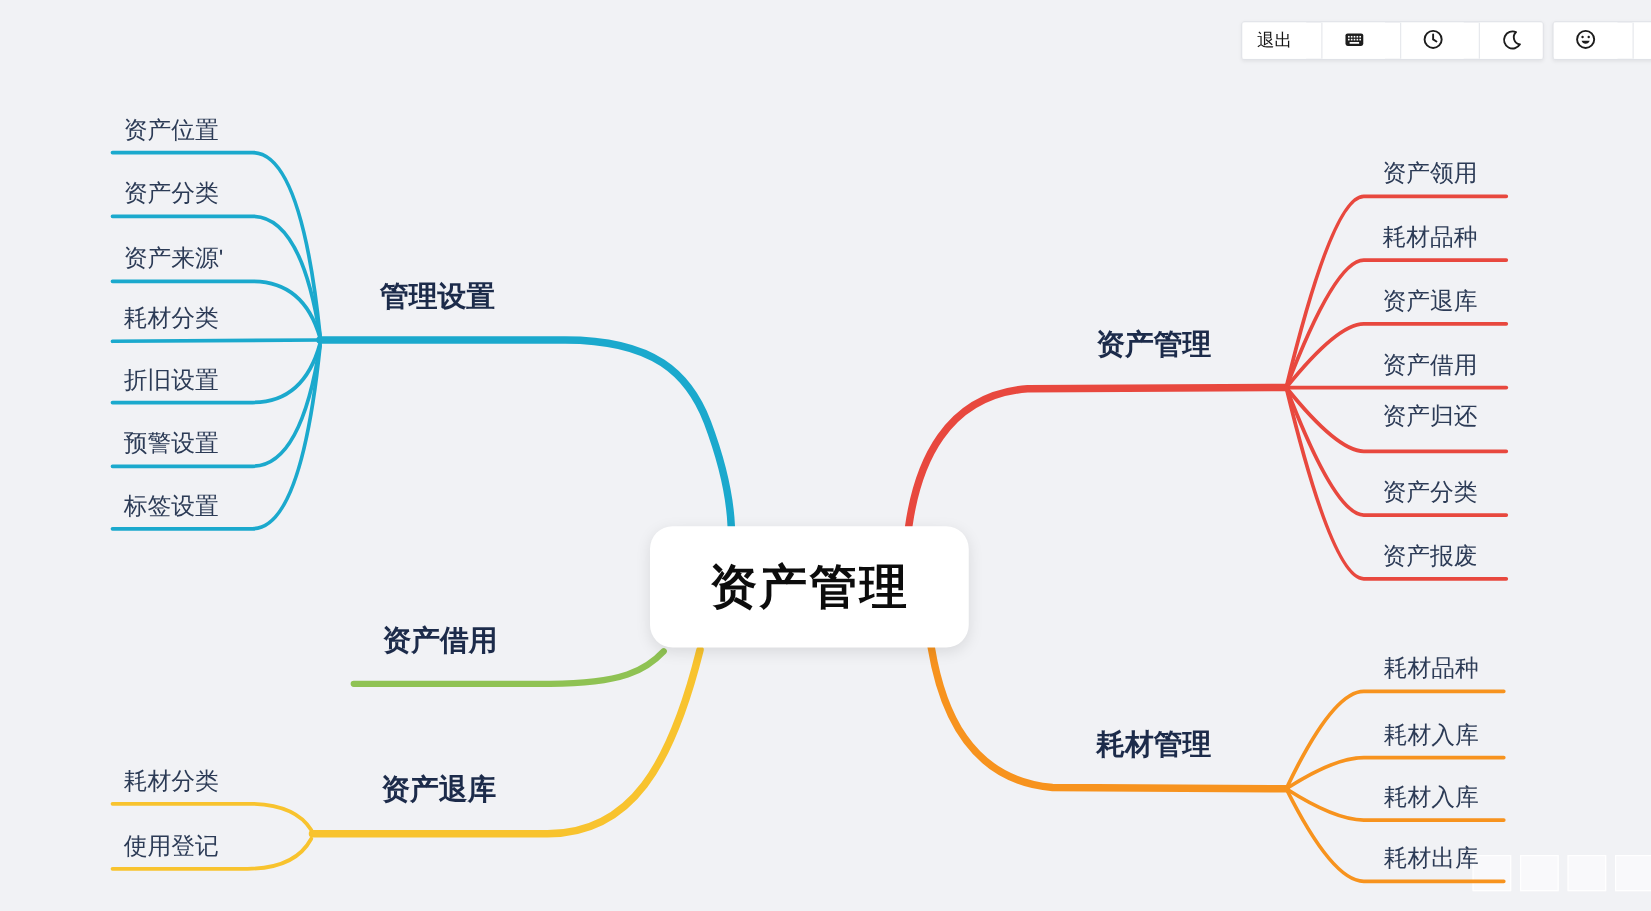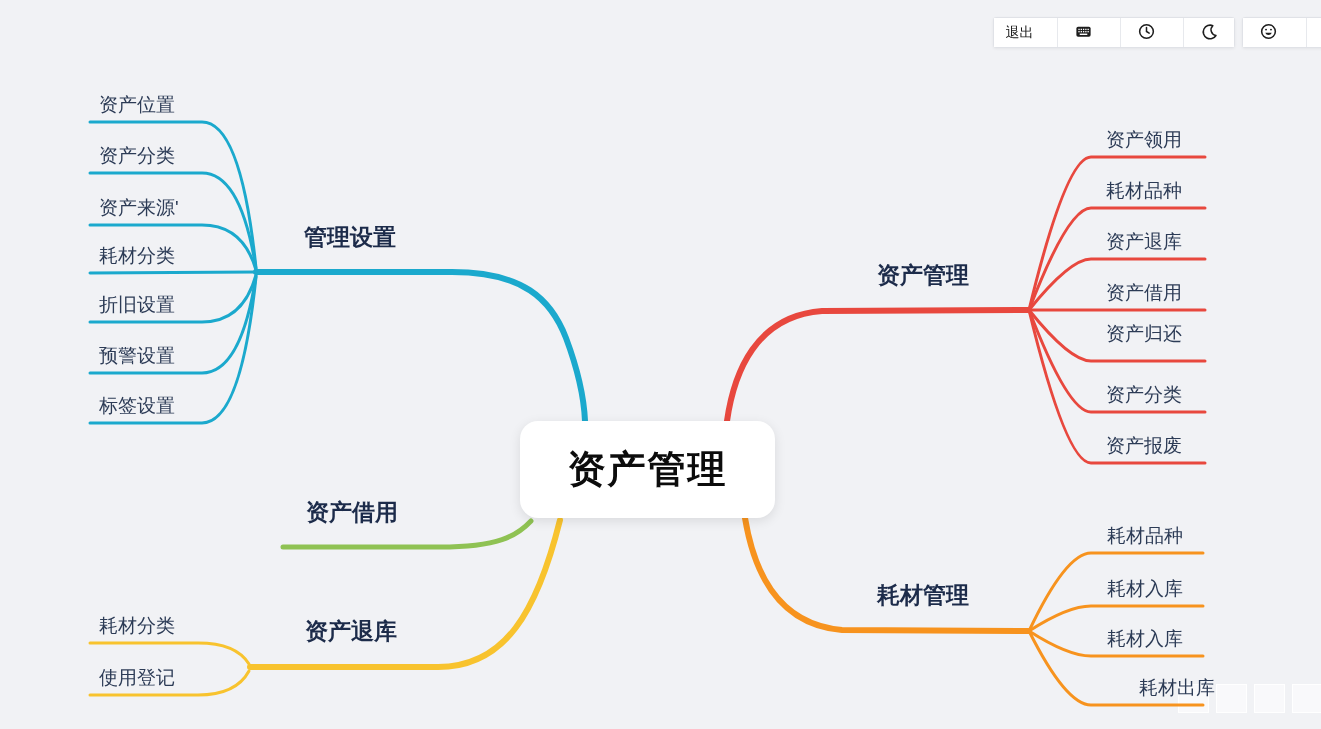--- a/index.html
+++ b/index.html
@@ -117,21 +117,21 @@
   <div class="child-label" style="left:1106px; top:320px">资产归还</div>
   <div class="child-label" style="left:1106px; top:381px">资产分类</div>
   <div class="child-label" style="left:1106px; top:432px">资产报废</div>
 
   <div class="child-label" style="left:99px; top:612px">耗材分类</div>
   <div class="child-label" style="left:99px; top:664px">使用登记</div>
 
   <div class="child-label" style="left:1107px; top:522px">耗材品种</div>
   <div class="child-label" style="left:1107px; top:575px">耗材入库</div>
   <div class="child-label" style="left:1107px; top:625px">耗材入库</div>
-  <div class="child-label" style="left:1139px; top:674px">耗材出库</div>
+  <div class="child-label" style="left:1107px; top:674px">耗材出库</div>
 
   <div class="toolbar">
     <div class="tb-group">
       <div class="tb-btn">退出</div>
       <div class="tb-btn">
         <span>
           <svg width="19" height="19" viewBox="0 0 20 20">
             <rect x="2.5" y="5" width="15" height="10.5" rx="1.8" fill="#1d1d1d"></rect>
             <g fill="#ffffff">
               <rect x="4.6" y="7.1" width="1.4" height="1.4"></rect>

